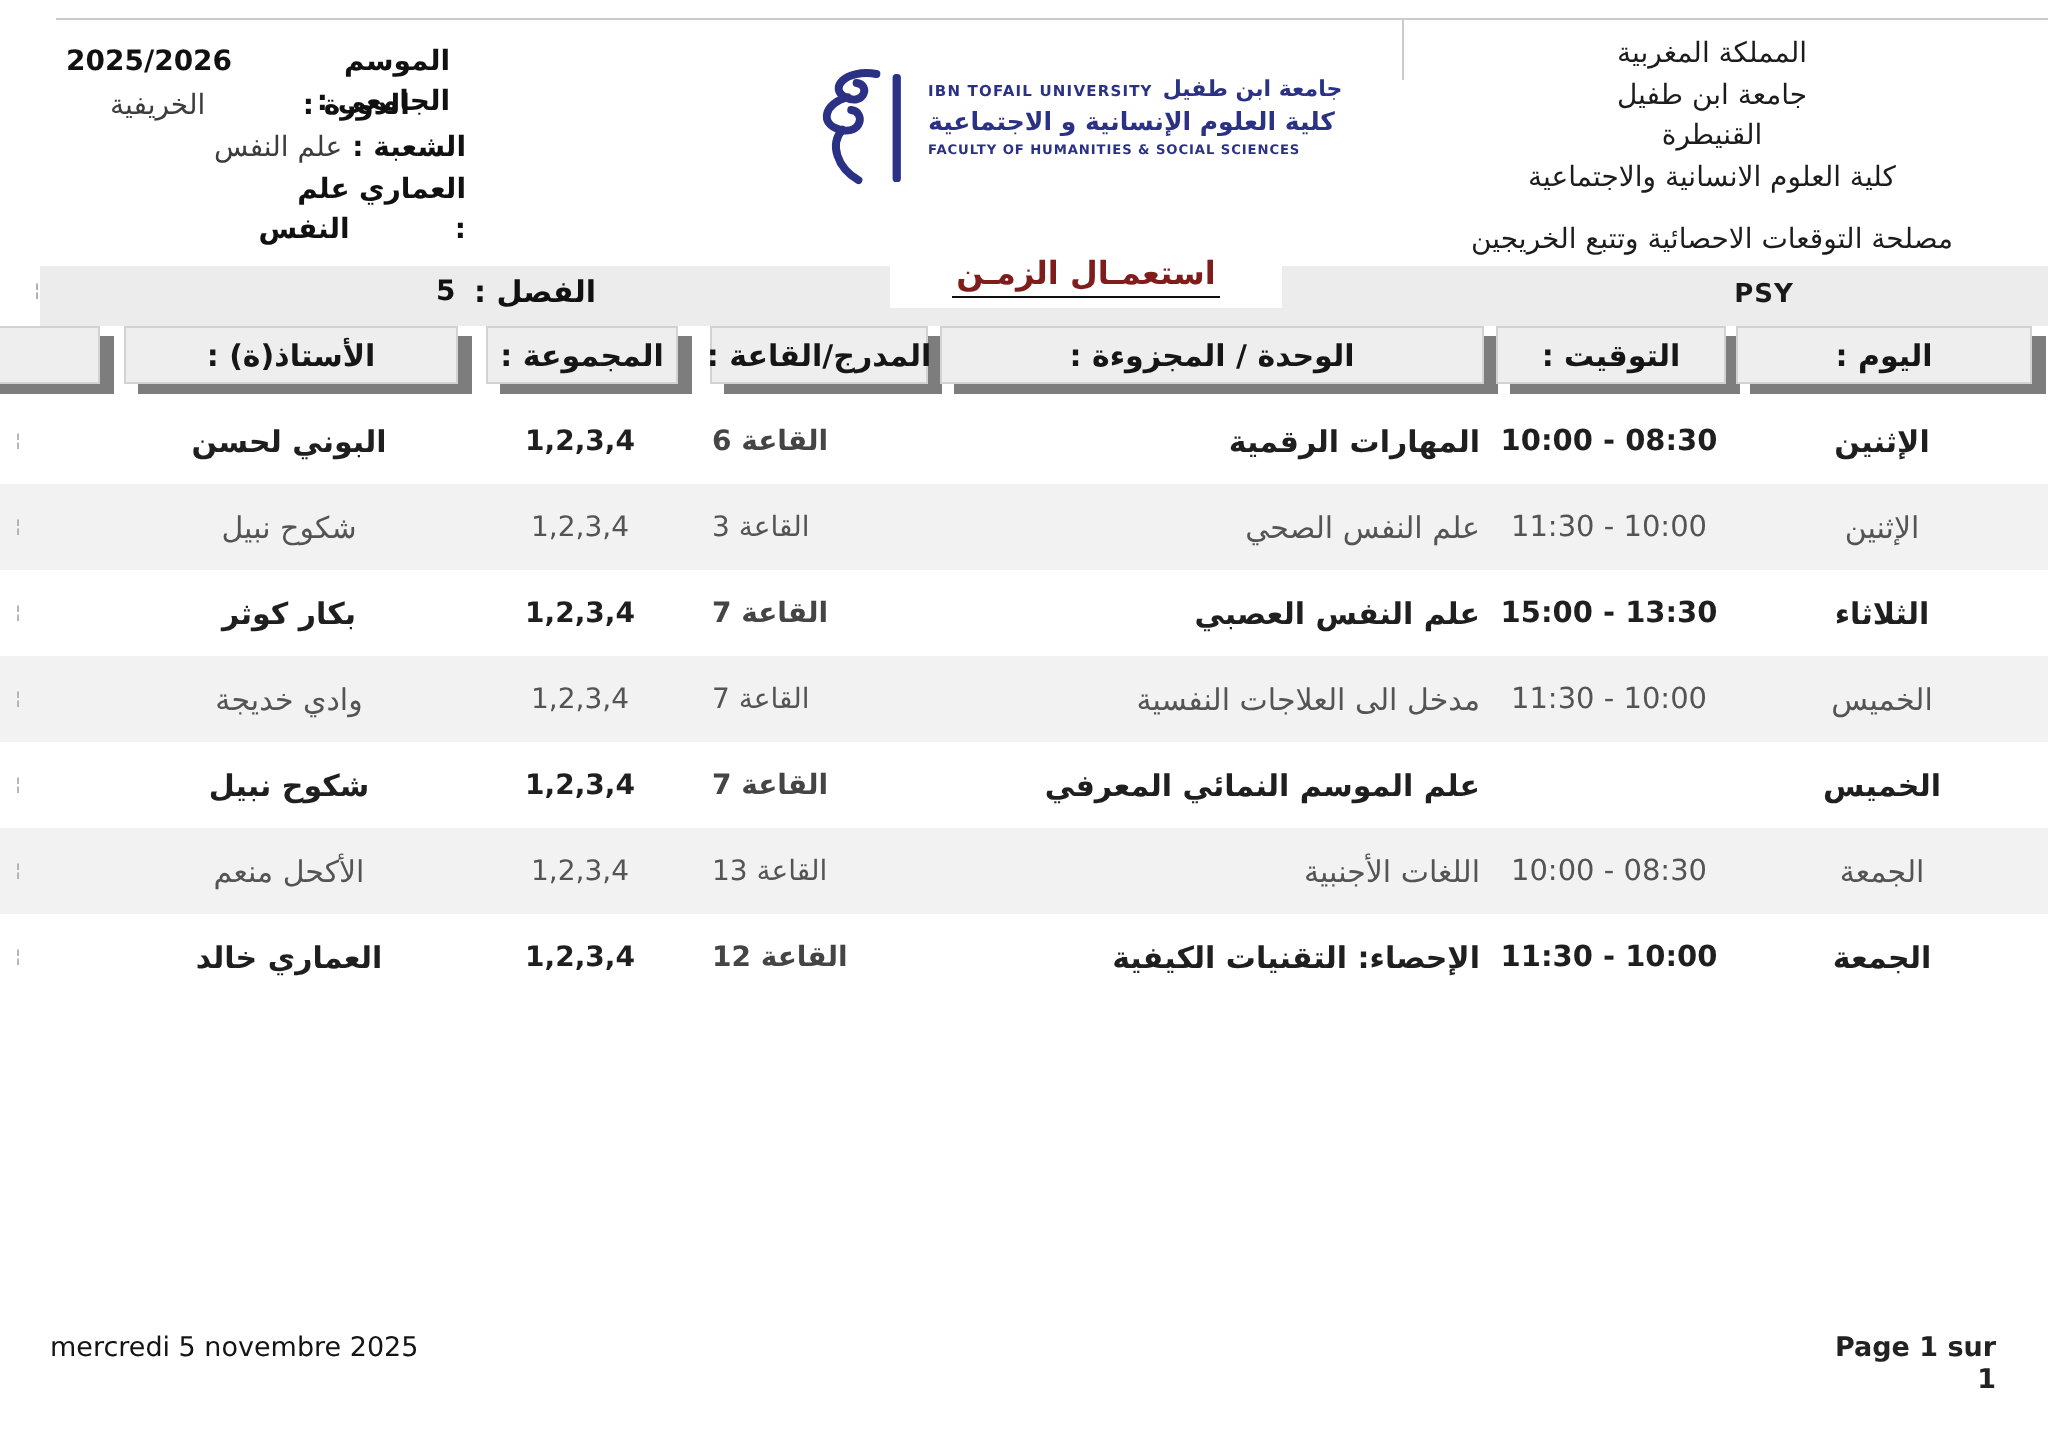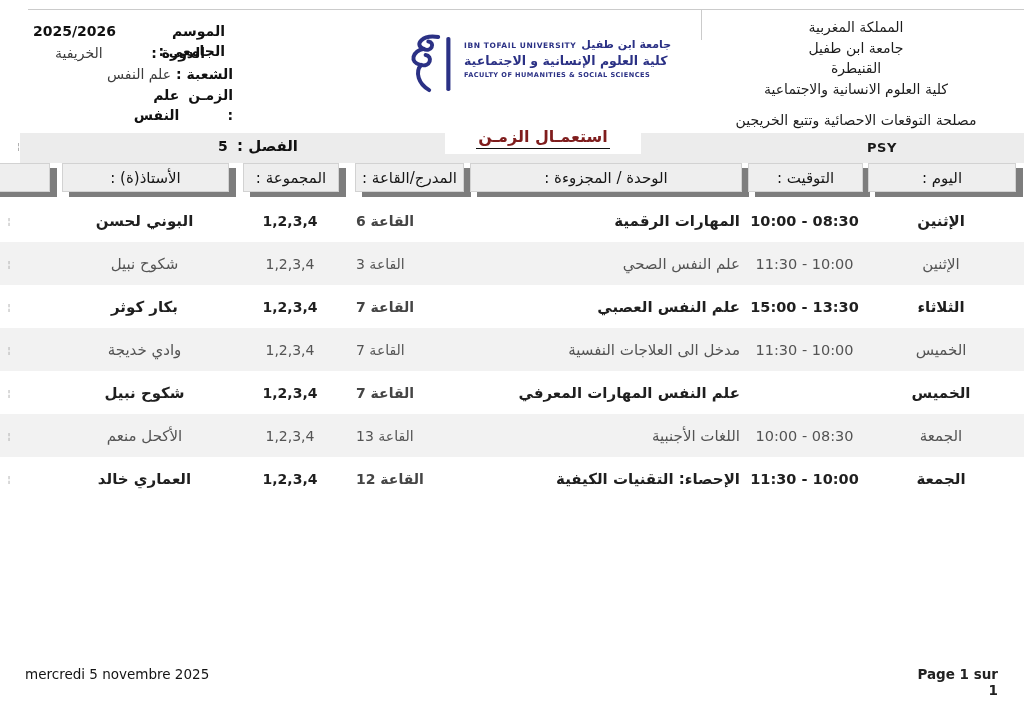--- a/index.html
+++ b/index.html
@@ -40,21 +40,21 @@
   .title-box{position:absolute; left:425px; top:-11px; width:196px; height:32px; background:#ffffff; display:flex; align-items:center; justify-content:center;}
   .doc-title{font-weight:700; font-size:16px; color:#7f1d1d; direction:rtl; border-bottom:1.6px solid #101010; padding:0 2px 2px 2px;}
   .program-code{position:absolute; left:830px; top:7px; width:64px; text-align:center; font-size:13px; font-weight:600; letter-spacing:.5px; color:#1a1a1a;}
 
   
   .thead{position:absolute; left:0; right:0; top:163px; height:42px;}
   .hcell{
     position:absolute; top:0; height:27px; background:#eeeeee;
     border:1px solid #d2d2d2; box-shadow:7px 5px 0 #7d7d7d;
     display:flex; align-items:center; justify-content:center;
-    direction:rtl; font-weight:400; font-size:15px; color:#161616; white-space:nowrap;
+    direction:rtl; font-weight:700; font-size:15px; color:#161616; white-space:nowrap;
   }
 
   
   .tbody{position:absolute; left:0; right:0; top:0; height:724px; pointer-events:none;}
   .row{position:absolute; left:0; right:0; height:43px;}
   .row-striped{background:#f2f2f2;}
   .cell{position:absolute; top:0; height:43px; display:flex; align-items:center; font-size:15px; white-space:nowrap;}
   .cell-day    {left:868px; width:146px; justify-content:center; direction:rtl;}
   .cell-time   {left:748px; width:113px; justify-content:center; direction:rtl; font-size:14.5px;}
   .cell-module {left:470px; width:270px; justify-content:flex-start; direction:rtl; padding-right:2px;}
@@ -85,21 +85,21 @@
   </div>
   <div class="info-row" style="left:55px; top:43px; width:150px;">
     <span class="info-label">الدورة :</span>
     <span class="info-value">الخريفية</span>
   </div>
   <div class="info-row" style="left:107px; top:64px; width:126px;">
     <span class="info-label">الشعبة :</span>
     <span class="info-value">علم النفس</span>
   </div>
   <div class="info-row" style="left:105px; top:85px; width:128px;">
-    <span class="info-label">الزمـن :</span>
+    <span class="info-label">العماري :</span>
     <span class="info-value bold">علم النفس</span>
   </div>
 
   <div class="logo-wrap">
     <svg class="logo-mark" width="54" height="70" viewBox="0 0 60 70">
       <g fill="none" stroke="#2b3185" stroke-width="4.4" stroke-linecap="round">
         <path d="M38,5 C21,2 11,13 21,18 C31,23 35,11 27,10"></path>
         <path d="M22,18 C9,21 6,33 18,36 C30,39 32,26 24,25"></path>
         <path d="M19,36 C12,44 16,57 28,64"></path>
       </g>
@@ -180,21 +180,21 @@
       <span class="cell cell-room">القاعة 7</span>
       <span class="cell cell-module">مدخل الى العلاجات النفسية</span>
       <span class="cell cell-time">10:00 - 11:30</span>
       <span class="cell cell-day">الخميس</span>
     </div>
       <div class="row row-bold" style="top: 371px;">
       <span class="cell cell-fragment">¦</span>
       <span class="cell cell-teacher">شكوح نبيل</span>
       <span class="cell cell-group">1,2,3,4</span>
       <span class="cell cell-room">القاعة 7</span>
-      <span class="cell cell-module">علم النفس المهارات المعرفي</span>
+      <span class="cell cell-module">علم الموسم النمائي المعرفي</span>
       <span class="cell cell-day">الخميس</span>
     </div>
       <div class="row row-normal row-striped" style="top: 414px;">
       <span class="cell cell-fragment">¦</span>
       <span class="cell cell-teacher">الأكحل منعم</span>
       <span class="cell cell-group">1,2,3,4</span>
       <span class="cell cell-room">القاعة 13</span>
       <span class="cell cell-module">اللغات الأجنبية</span>
       <span class="cell cell-time">08:30 - 10:00</span>
       <span class="cell cell-day">الجمعة</span>

